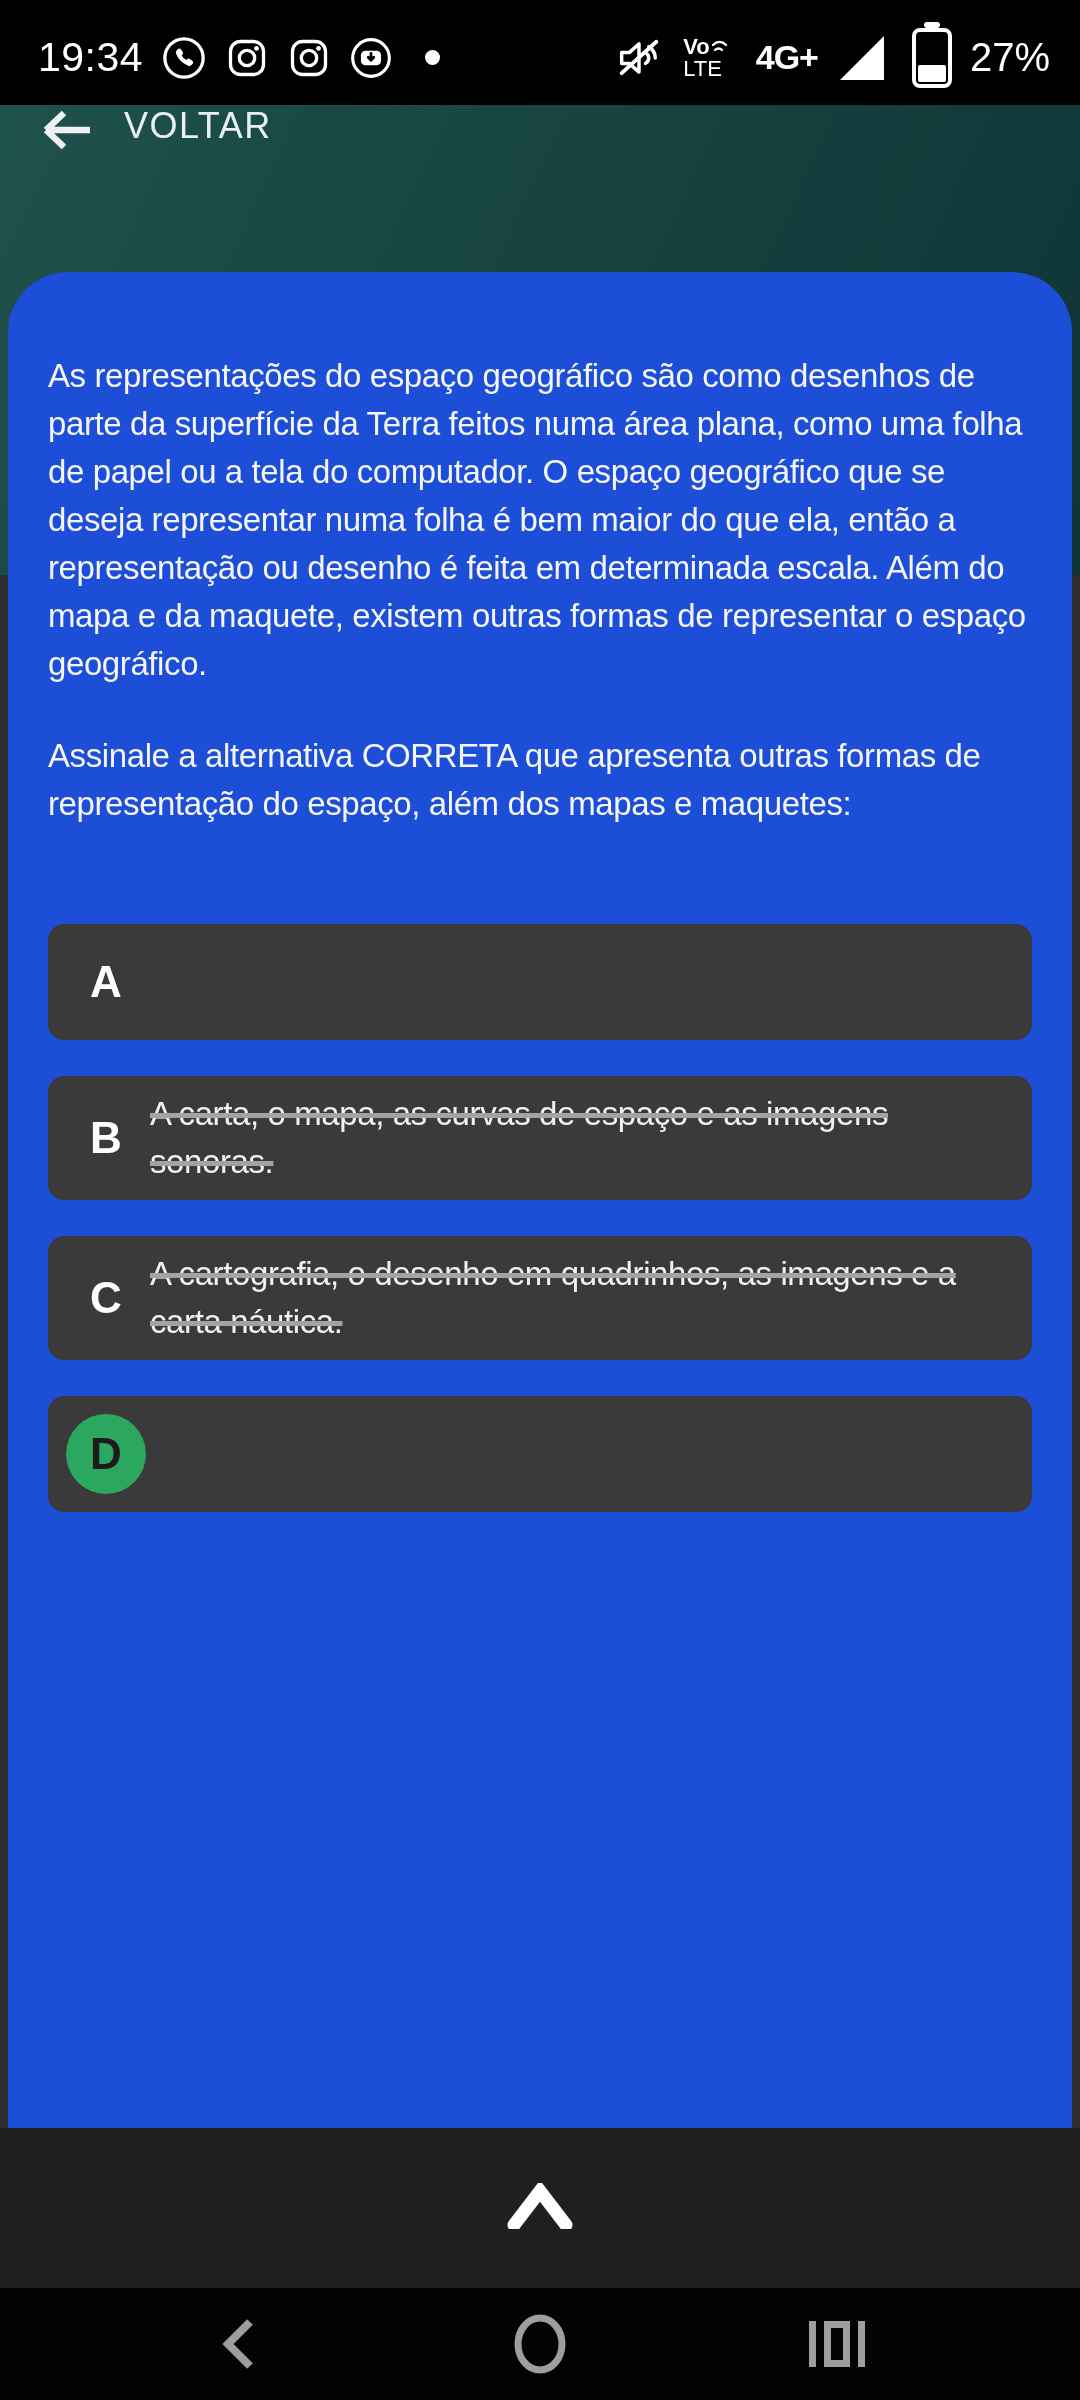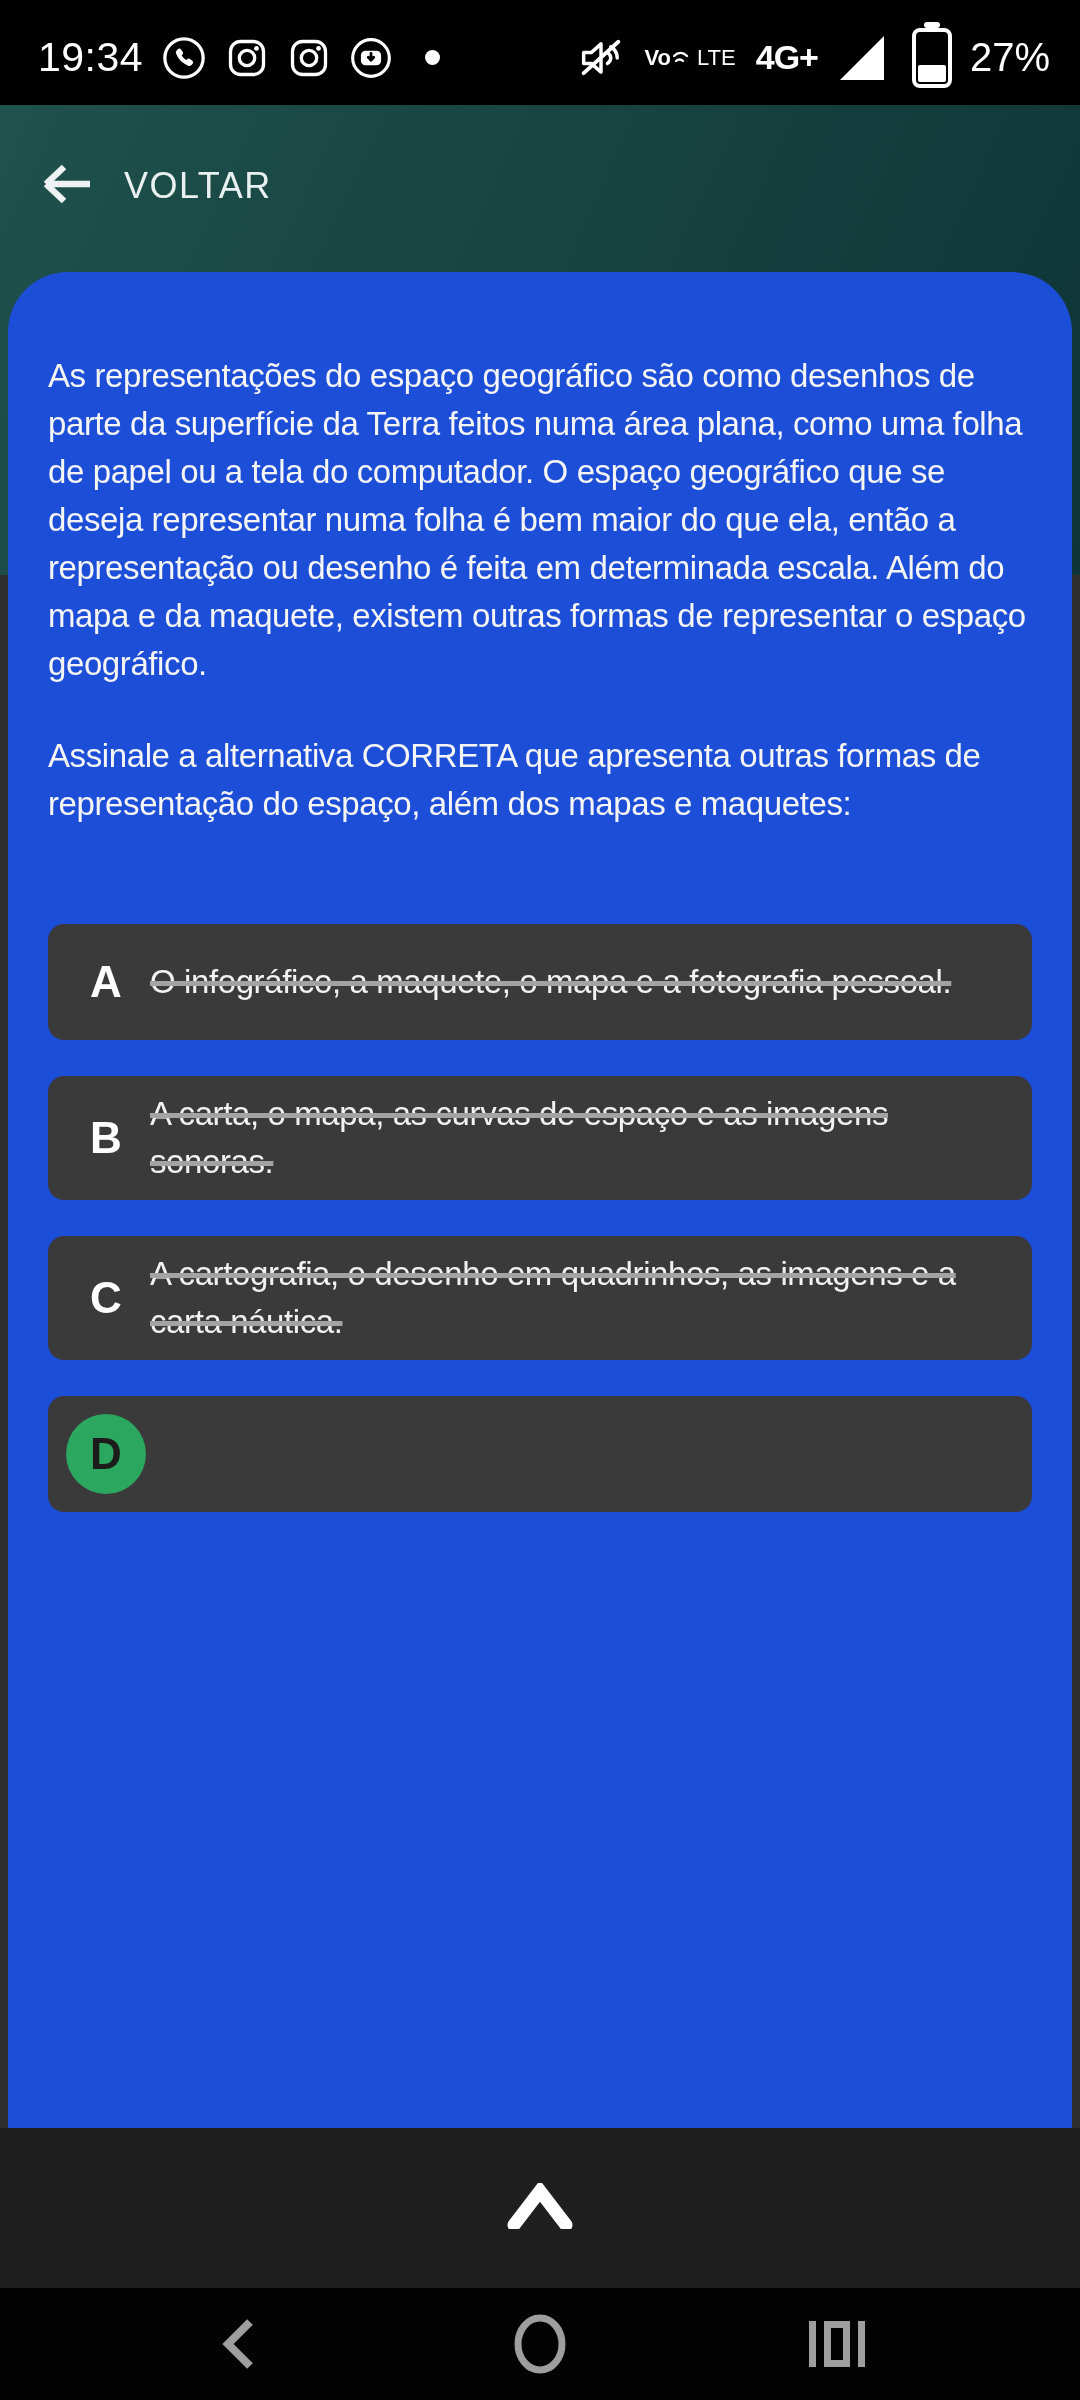--- a/index.html
+++ b/index.html
@@ -10,33 +10,33 @@
   }
   
   .statusbar{
     height:105px;background:#000;color:#fff;display:flex;
     align-items:center;justify-content:space-between;padding:10px 30px 0 38px;box-sizing:border-box;
   }
   .sb-left,.sb-right{display:flex;align-items:center;gap:18px;}
   .sb-time{font-size:41px;font-weight:400;letter-spacing:0.5px;}
   .sb-icon{display:flex;align-items:center;justify-content:center;}
   .sb-dot{width:15px;height:15px;border-radius:50%;background:#fff;margin-left:14px;}
-  .volte{display:flex;flex-direction:row;align-items:flex-start;line-height:1;margin-right:2px;}
+  .volte{display:flex;flex-direction:column;align-items:flex-start;line-height:1;margin-right:2px;}
   .volte .vo-row{display:flex;align-items:flex-start;gap:2px;font-weight:700;}
   .volte span{font-size:22px;letter-spacing:0;}
   .net-label{font-size:34px;font-weight:700;letter-spacing:-1px;}
   .batt-pct{font-size:40px;font-weight:400;}
   .battery{width:32px;height:52px;border:4px solid #fff;border-radius:8px;position:relative;margin-left:6px;}
   .battery::before{content:"";position:absolute;top:-10px;left:8px;right:8px;height:6px;background:#fff;border-radius:3px;}
   .battery::after{content:"";position:absolute;bottom:2px;left:2px;right:2px;height:32%;background:#fff;border-radius:2px;}
   
   .app{position:absolute;top:105px;left:0;right:0;bottom:0;background:#2e2e2f;}
   .app-teal{position:absolute;top:0;left:0;right:0;height:470px;
     background:linear-gradient(115deg,#1f514d 0%,#174440 45%,#0f3437 100%);}
-  .appbar{position:relative;height:162px;display:flex;align-items:center;gap:28px;padding-left:38px;color:#e9f0f0;}
+  .appbar{position:relative;height:162px;display:flex;align-items:flex-start;gap:28px;padding-left:38px;color:#e9f0f0;}
   .back-label{font-size:36px;font-weight:400;letter-spacing:1.5px;}
   
   .card{
     position:absolute;top:167px;left:8px;right:8px;bottom:0;
     background:#1d4ed8;border-radius:60px 60px 0 0;
     padding:80px 40px 0 40px;box-sizing:border-box;color:#f5f5f5;
   }
   .q-par{font-size:33px;line-height:48px;letter-spacing:-0.4px;margin:0 0 44px 0;font-weight:400;}
   .options{margin-top:96px;display:flex;flex-direction:column;gap:36px;}
   .opt-row{
@@ -145,21 +145,20 @@
     <span class="back-label">VOLTAR</span>
   </div>
 
   <div class="card">
     <p class="q-par">As representações do espaço geográfico são como desenhos de parte da superfície da Terra feitos numa área plana, como uma folha de papel ou a tela do computador. O espaço geográfico que se deseja representar numa folha é bem maior do que ela, então a representação ou desenho é feita em determinada escala. Além do mapa e da maquete, existem outras formas de representar o espaço geográfico.</p>
     <p class="q-par">Assinale a alternativa CORRETA que apresenta outras formas de representação do espaço, além dos mapas e maquetes:</p>
 
     <div class="options">
       <div class="opt-row struck">
         <span class="opt-letter">A</span>
-        <span class="opt-text">O infográfico, a maquete, o mapa e a fotografia pessoal.</span>
       </div>
       <div class="opt-row struck">
         <span class="opt-letter">B</span>
         <span class="opt-text">A carta, o mapa, as curvas de espaço e as imagens sonoras.</span>
       </div>
       <div class="opt-row struck">
         <span class="opt-letter">C</span>
         <span class="opt-text">A cartografia, o desenho em quadrinhos, as imagens e a carta náutica.</span>
       </div>
       <div class="opt-row correct">

